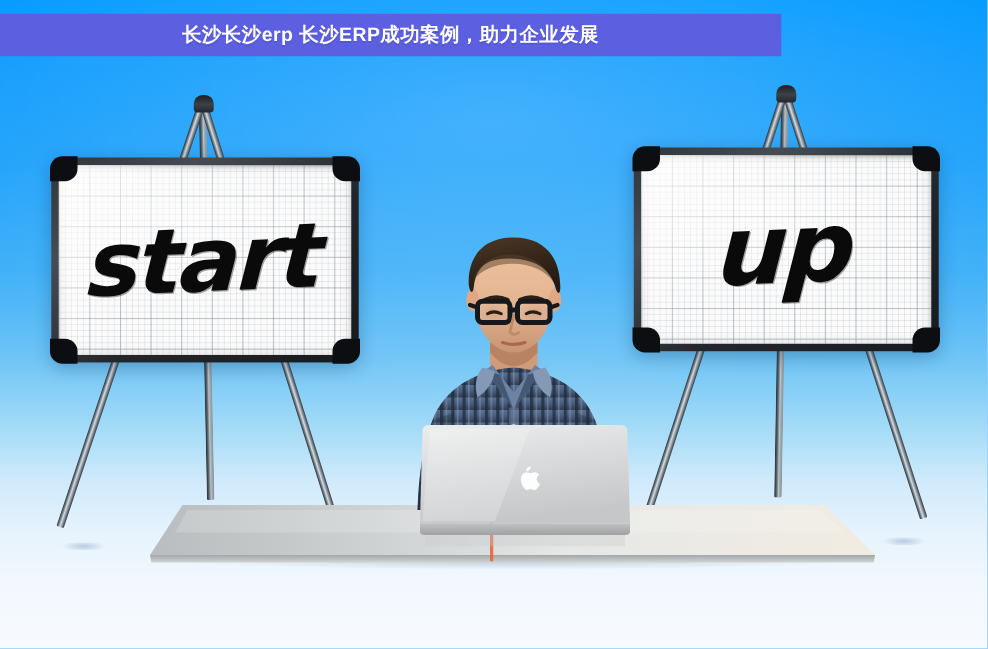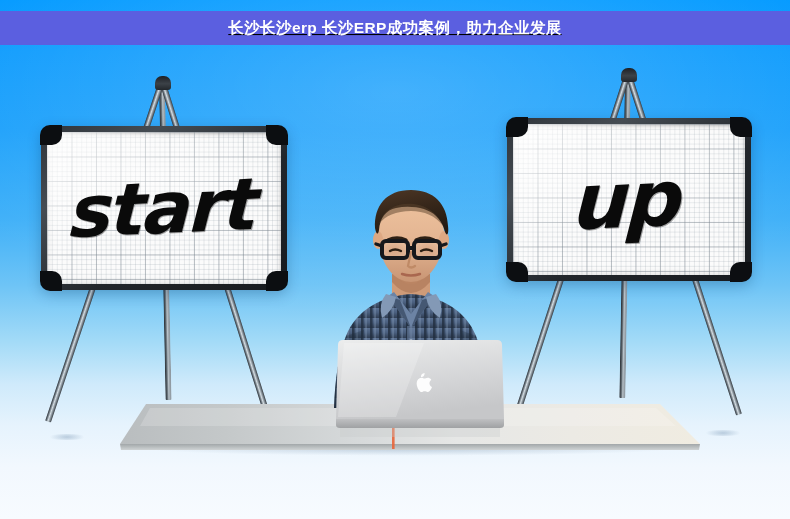--- a/index.html
+++ b/index.html
@@ -35,25 +35,24 @@
         #f2f8fe 90%,
         #f7fbff 100%);
   }
   .backdrop-vign{
     position:absolute; left:0; top:0; width:790px; height:519px;
     background:radial-gradient(120% 80% at 50% 18%, rgba(255,255,255,.20) 0%, rgba(255,255,255,0) 55%);
   }
 
   
   .banner{
-    position:absolute; left:0; top:11px; width:790px; height:34px;
+    position:absolute; left:0; top:11px; width:625px; height:34px;
     background:#5b5fe0;
     display:flex; align-items:center; justify-content:center;
     z-index:90;
-    text-decoration:underline;
   }
   .banner-title{
     color:#ffffff;
     font-size:15.5px;
     font-weight:bold;
     letter-spacing:.4px;
     white-space:nowrap;
     text-shadow:0 1px 0 rgba(0,0,0,.08);
   }
 

